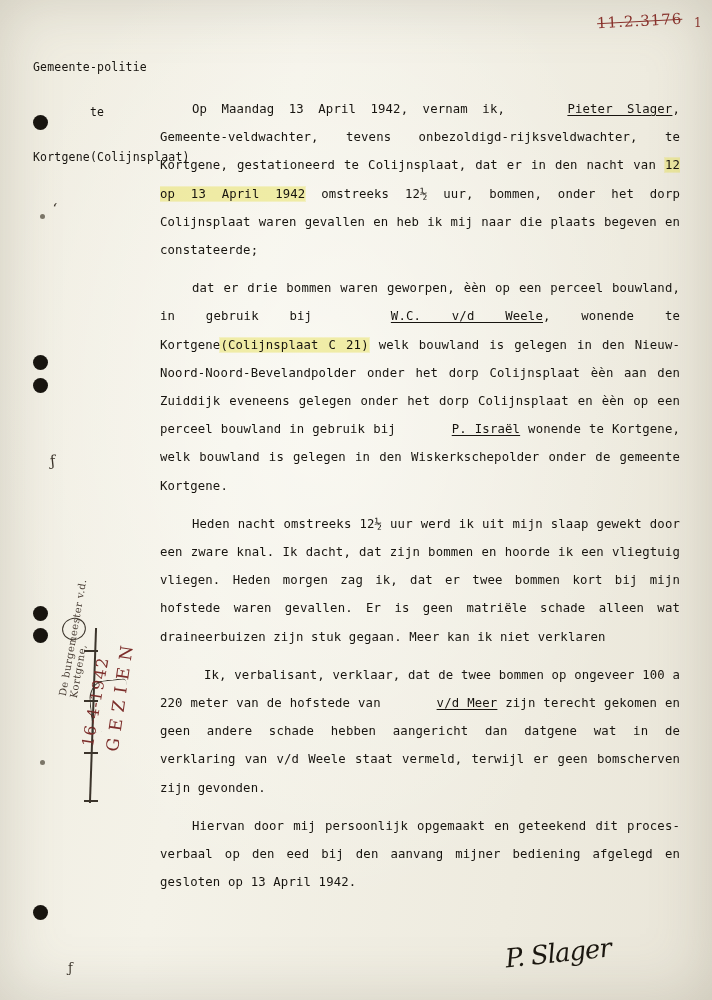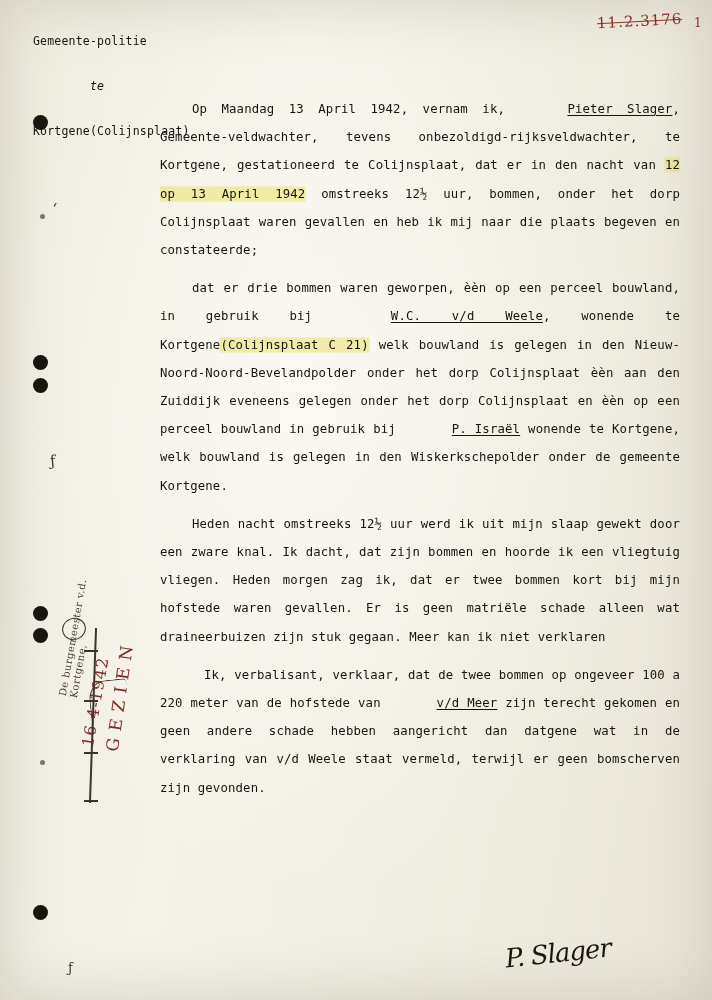--- a/index.html
+++ b/index.html
@@ -54,28 +54,28 @@
     width: 5px;
     height: 5px;
     border-radius: 50%;
     background: #5e584a;
     opacity: .8;
   }
 
   
   .letterhead {
     position: absolute;
-    top: 4px;
+    top: 30px;
     left: 33px;
     font-size: 11.5px;
     line-height: 15px;
     letter-spacing: 0.2px;
     white-space: pre;
   }
-  .letterhead .l2 { padding-left: 57px; font-style: italic; }
+  .letterhead .l2 { padding-left: 57px; }
 
   
   .ref-number {
     position: absolute;
     top: 12px;
     left: 597px;
     font-family: "DejaVu Serif", serif;
     font-size: 15px;
     color: #8a2f2a;
     transform: rotate(-3deg);
@@ -263,20 +263,21 @@
       <span>dat er drie bommen waren geworpen, èèn op een perceel bouwland, in gebruik bij </span><span class="u">W.C. v/d Weele</span><span>, wonende te Kortgene</span><span class="hl">(Colijnsplaat C 21)</span><span> welk bouwland is gelegen in den Nieuw-Noord-Noord-Bevelandpolder onder het dorp Colijnsplaat èèn aan den Zuiddijk eveneens gelegen onder het dorp Colijnsplaat en èèn op een perceel bouwland in gebruik bij </span><span class="u">P. Israël</span><span> wonende te Kortgene, welk bouwland is gelegen in den Wiskerkschepolder onder de gemeente Kortgene.</span>
     </p>
 
 
     <p class="para indent">Heden nacht omstreeks 12½ uur werd ik uit mijn slaap gewekt door een zware knal. Ik dacht, dat zijn bommen en hoorde ik een vliegtuig vliegen. Heden morgen zag ik, dat er twee bommen kort bij mijn hofstede waren gevallen. Er is geen matriële schade alleen wat draineerbuizen zijn stuk gegaan. Meer kan ik niet verklaren</p>
 
     <p class="para indent-wide">
       <span>Ik, verbalisant, verklaar, dat de twee bommen op ongeveer 100 a 220 meter van de hofstede van </span><span class="u">v/d Meer</span><span> zijn terecht gekomen en geen andere schade hebben aangericht dan datgene wat in de verklaring van v/d Weele staat vermeld, terwijl er geen bomscherven zijn gevonden.</span>
     </p>
 
+    <p class="para indent">Hiervan door mij persoonlijk opgemaakt en geteekend dit proces-verbaal op den eed bij den aanvang mijner bediening afgelegd en gesloten op 13 April 1942.</p>
   </div>
 
   <div class="ring"></div>
   <div class="vline"></div>
   <div class="tick" style="top:650px"></div>
   <div class="tick" style="top:700px"></div>
   <div class="tick" style="top:752px"></div>
   <div class="tick" style="top:800px"></div>
 
   <div class="gezien">

